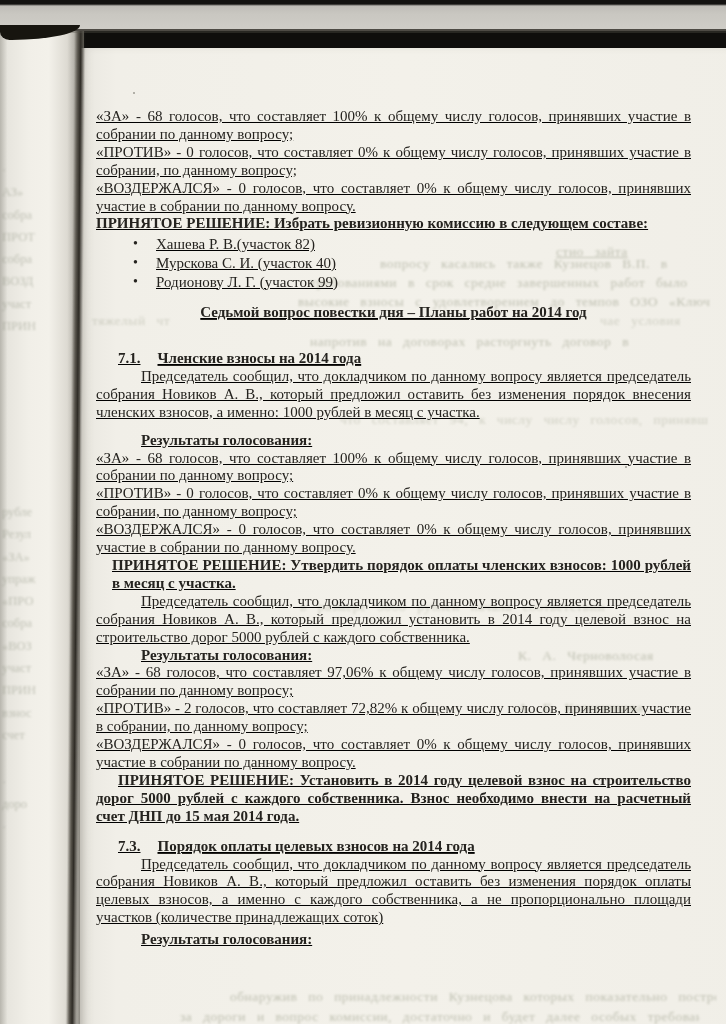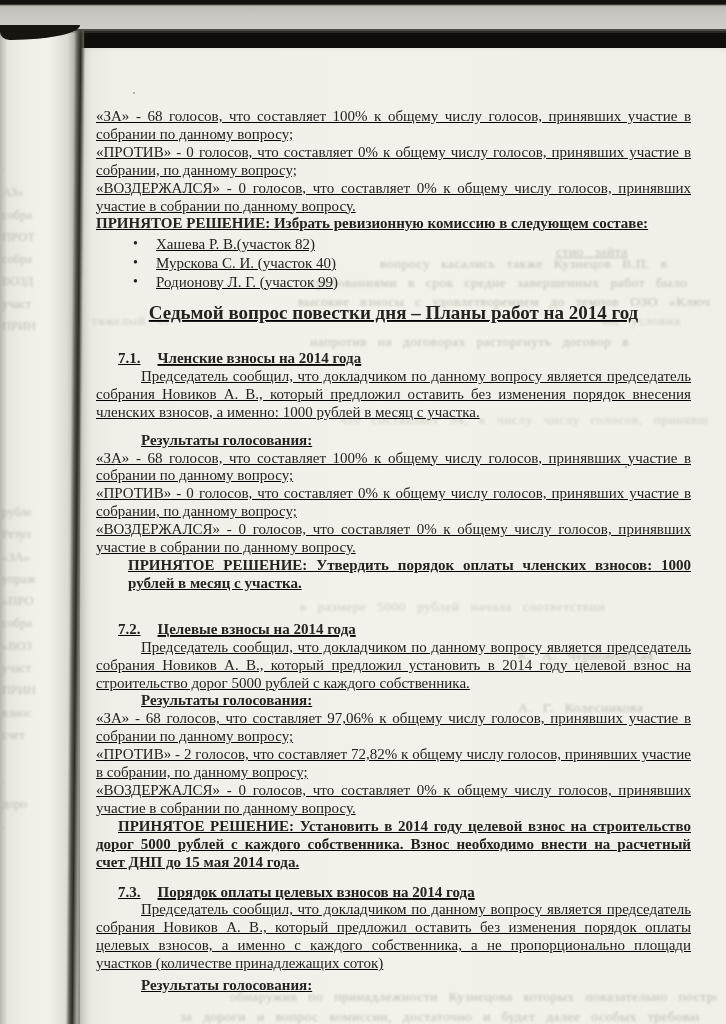--- a/index.html
+++ b/index.html
@@ -22,26 +22,26 @@
     background:#17150f;border-radius:0 0 85% 12%/0 0 100% 55%;filter:blur(.5px);}
   
   .page{position:absolute;left:80px;top:48px;width:724px;height:993px;z-index:2;
     background:linear-gradient(90deg,#e9e7e0 0,#f1efe8 5%,#f3f1ea 45%,#f0eee7 100%);
     box-shadow:inset 8px 0 12px -7px rgba(80,75,65,.45);text-decoration:underline;}
   .content{position:relative;z-index:3;margin-left:16px;width:595px;padding-top:60px;
     font-size:15px;line-height:17.9px;color:#25231f;}
   .content p{margin:0;text-align:justify;}
   .vote{margin:0;}
   .decision{font-weight:bold;}
-  .decision.ind-block{margin-left:32px;}
+  .decision.ind-block{margin-left:16px;}
   .decision.ind-first{text-indent:22px;}
   .members{list-style:none;margin:2px 0 0 0;padding:0;}
   .members li{position:relative;padding-left:60px;line-height:18.6px;}
   .members li::before{content:"•";position:absolute;left:37px;top:0;font-size:14px;}
-  .agenda-heading{margin:13px 0 15px 0;font-size:19px;font-weight:bold;text-align:center;
+  .agenda-heading{margin:13px 0 15px 0;font-size:15px;font-weight:bold;text-align:center;
     text-decoration:underline;text-underline-offset:2px;}
   .section-title{margin:28px 0 0 22px;font-weight:bold;}
   .section-title .stitle{margin-left:17px;text-decoration:underline;text-underline-offset:2px;}
   .section-title.tight{margin-top:12px;}
   .body-par{text-indent:45px;}
   .results-label{font-weight:bold;margin-left:45px !important;}
   .mt10{margin-top:10px !important;}
   .mt4{margin-top:4px !important;}
   
   .ghost{position:absolute;z-index:2;color:#8e927c;opacity:.5;filter:blur(1px);
@@ -124,23 +124,20 @@
       <div class="section-title">
         <span class="num">7.1.</span><span class="stitle">Членские взносы на 2014 года</span>
       </div>
       <p class="body-par">Председатель сообщил, что докладчиком по данному вопросу является председатель собрания Новиков А. В., который предложил оставить без изменения порядок внесения членских взносов, а именно: 1000 рублей в месяц с участка.</p>
       <p class="results-label mt10">Результаты голосования:</p>
       <p class="vote">«ЗА» - 68 голосов, что составляет 100% к общему числу голосов,  принявших участие в собрании по данному вопросу;</p>
       <p class="vote">«ПРОТИВ» - 0 голосов, что составляет 0% к общему числу голосов, принявших участие в собрании, по данному вопросу;</p>
       <p class="vote">«ВОЗДЕРЖАЛСЯ» - 0 голосов, что составляет 0% к общему числу голосов, принявших участие в собрании по данному вопросу.</p>
       <p class="decision ind-block">ПРИНЯТОЕ РЕШЕНИЕ: Утвердить порядок оплаты членских взносов: 1000 рублей в месяц с участка.</p>
 
-      <div class="section-title">
-        <span class="num">7.2.</span><span class="stitle">Целевые взносы на 2014 года</span>
-      </div>
       <p class="body-par">Председатель сообщил, что докладчиком по данному вопросу является председатель собрания Новиков А. В., который предложил установить в 2014 году целевой взнос на строительство дорог 5000 рублей с каждого собственника.</p>
       <p class="results-label">Результаты голосования:</p>
       <p class="vote">«ЗА» - 68 голосов, что составляет 97,06% к общему числу голосов,  принявших участие в собрании по данному вопросу;</p>
       <p class="vote">«ПРОТИВ» - 2 голосов, что составляет 72,82% к общему числу голосов, принявших участие в собрании, по данному вопросу;</p>
       <p class="vote">«ВОЗДЕРЖАЛСЯ» - 0 голосов, что составляет 0% к общему числу голосов, принявших участие в собрании по данному вопросу.</p>
       <p class="decision ind-first">ПРИНЯТОЕ РЕШЕНИЕ: Установить в 2014 году целевой взнос на строительство дорог 5000 рублей с каждого собственника. Взнос необходимо внести на расчетный счет ДНП до 15 мая 2014 года.</p>
 
       <div class="section-title tight">
         <span class="num">7.3.</span><span class="stitle">Порядок оплаты целевых взносов на 2014 года</span>
       </div>

